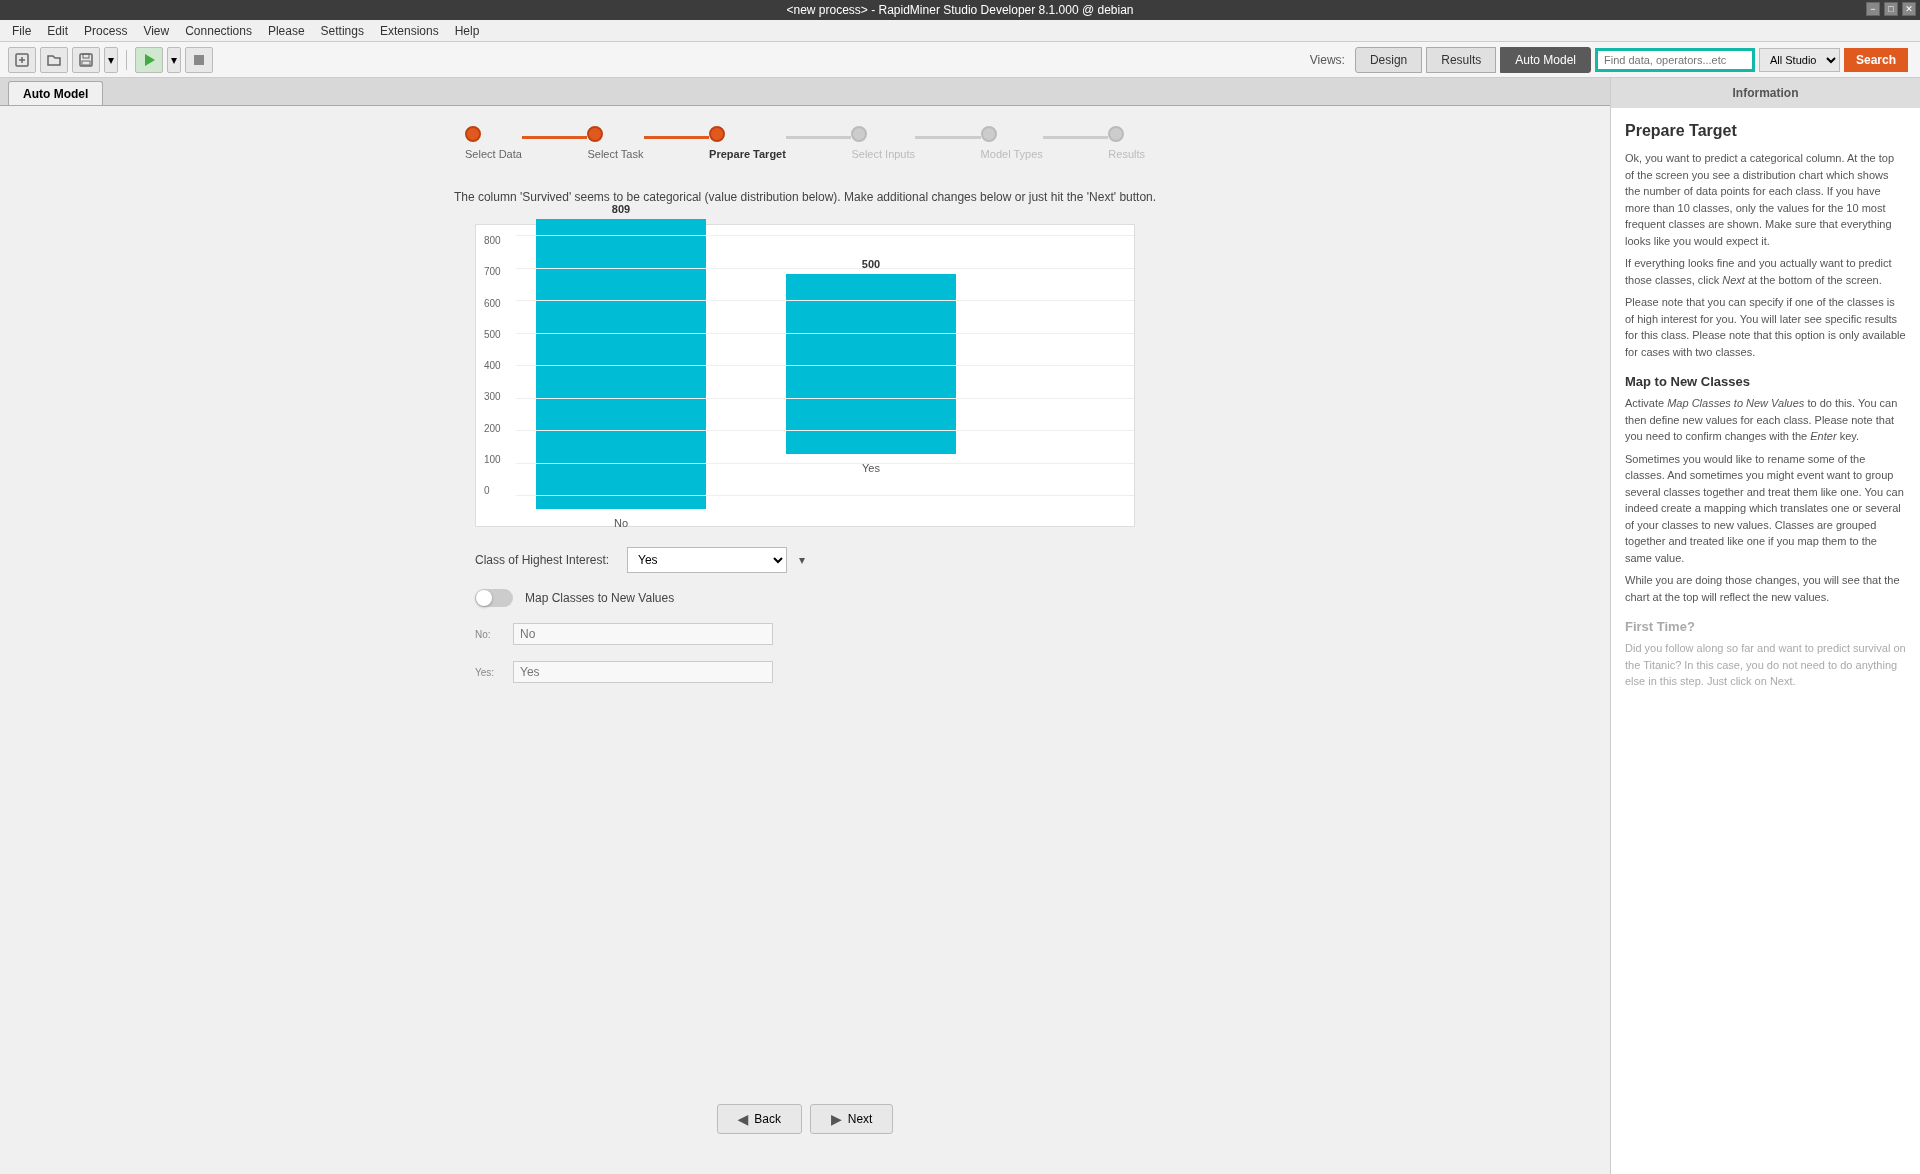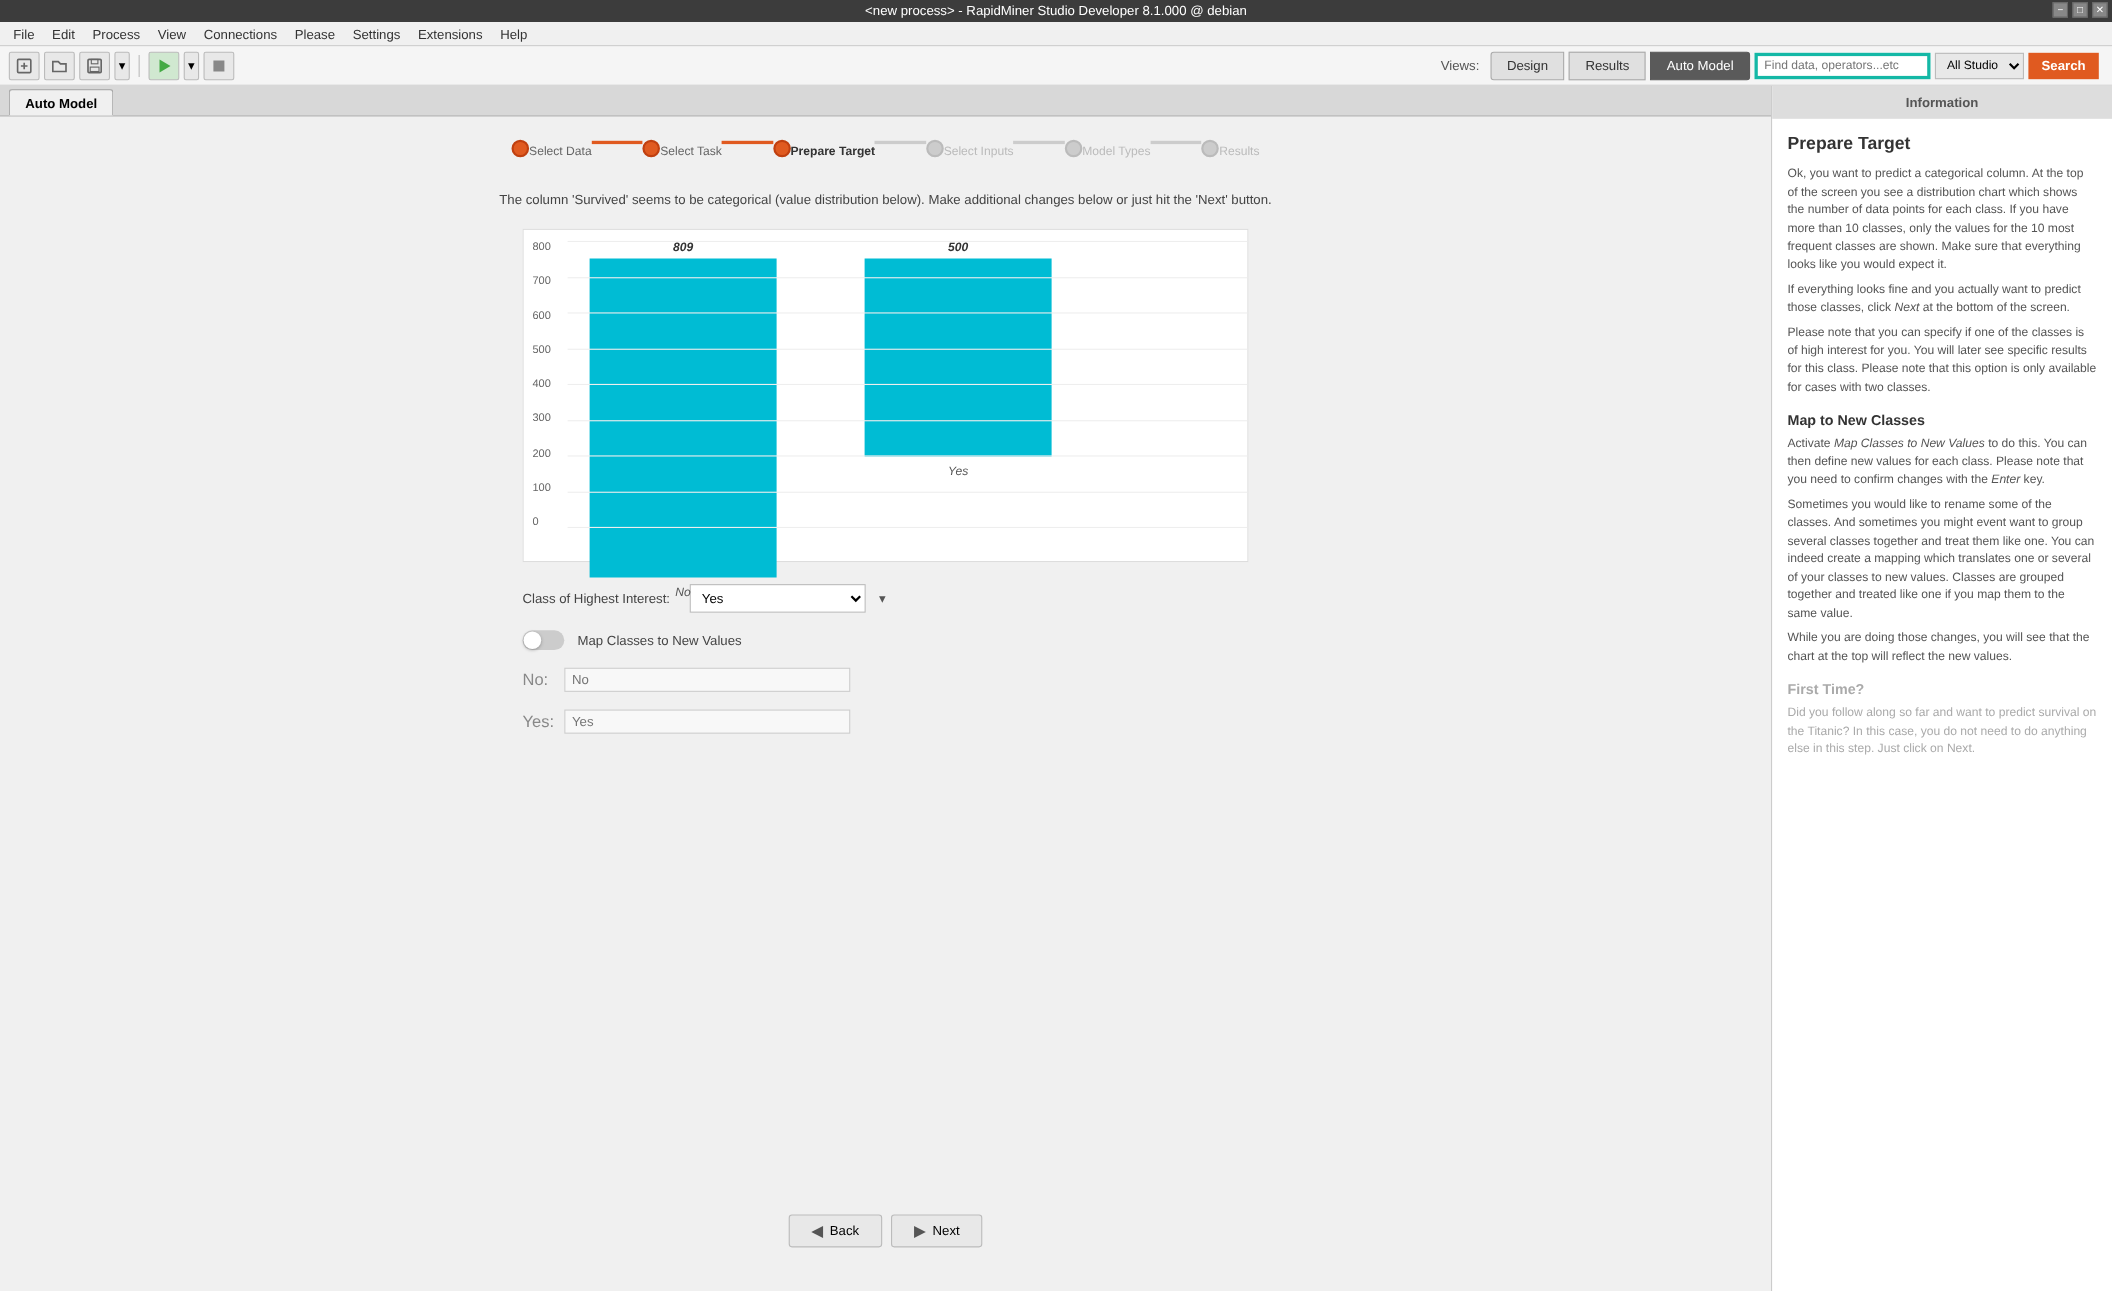--- a/index.html
+++ b/index.html
@@ -178,22 +178,21 @@
     }
 
     .steps-row {
       display: flex;
       align-items: center;
       width: 680px;
       margin-bottom: 30px;
     }
     .step-node {
       display: flex;
-      flex-direction: row;
-      align-items: center;
+      flex-direction: column;
     }
     .node-circle {
       width: 16px;
       height: 16px;
       border-radius: 50%;
       background: #ccc;
       border: 2px solid #bbb;
     }
     .node-circle.done { background: #e05a20; border-color: #c04010; }
     .node-circle.active { background: #e05a20; border-color: #c04010; }
@@ -234,25 +233,24 @@
       left: 8px;
       top: 10px;
       bottom: 30px;
       display: flex;
       flex-direction: column-reverse;
       justify-content: space-between;
     }
     .y-label { font-size: 10px; color: #666; }
     .bars-area {
       display: flex;
-      align-items: flex-start;
+      align-items: center;
       height: 261px;
       gap: 80px;
       padding-left: 20px;
-      font-style: italic;
     }
     .bar-group {
       display: flex;
       flex-direction: column;
       align-items: center;
       gap: 4px;
     }
     .bar-value {
       font-size: 11px;
       color: #333;
@@ -316,21 +314,21 @@
     }
     .toggle-label { font-size: 12px; color: #444; }
 
     
     .map-row {
       display: flex;
       align-items: center;
       gap: 8px;
     }
     .map-key-label {
-      font-size: 15px;
+      font-size: 10px;
       color: #888;
       min-width: 30px;
     }
     .map-input {
       width: 260px;
       height: 22px;
       border: 1px solid #ccc;
       background: #f8f8f8;
       padding: 0 6px;
       font-size: 12px;

